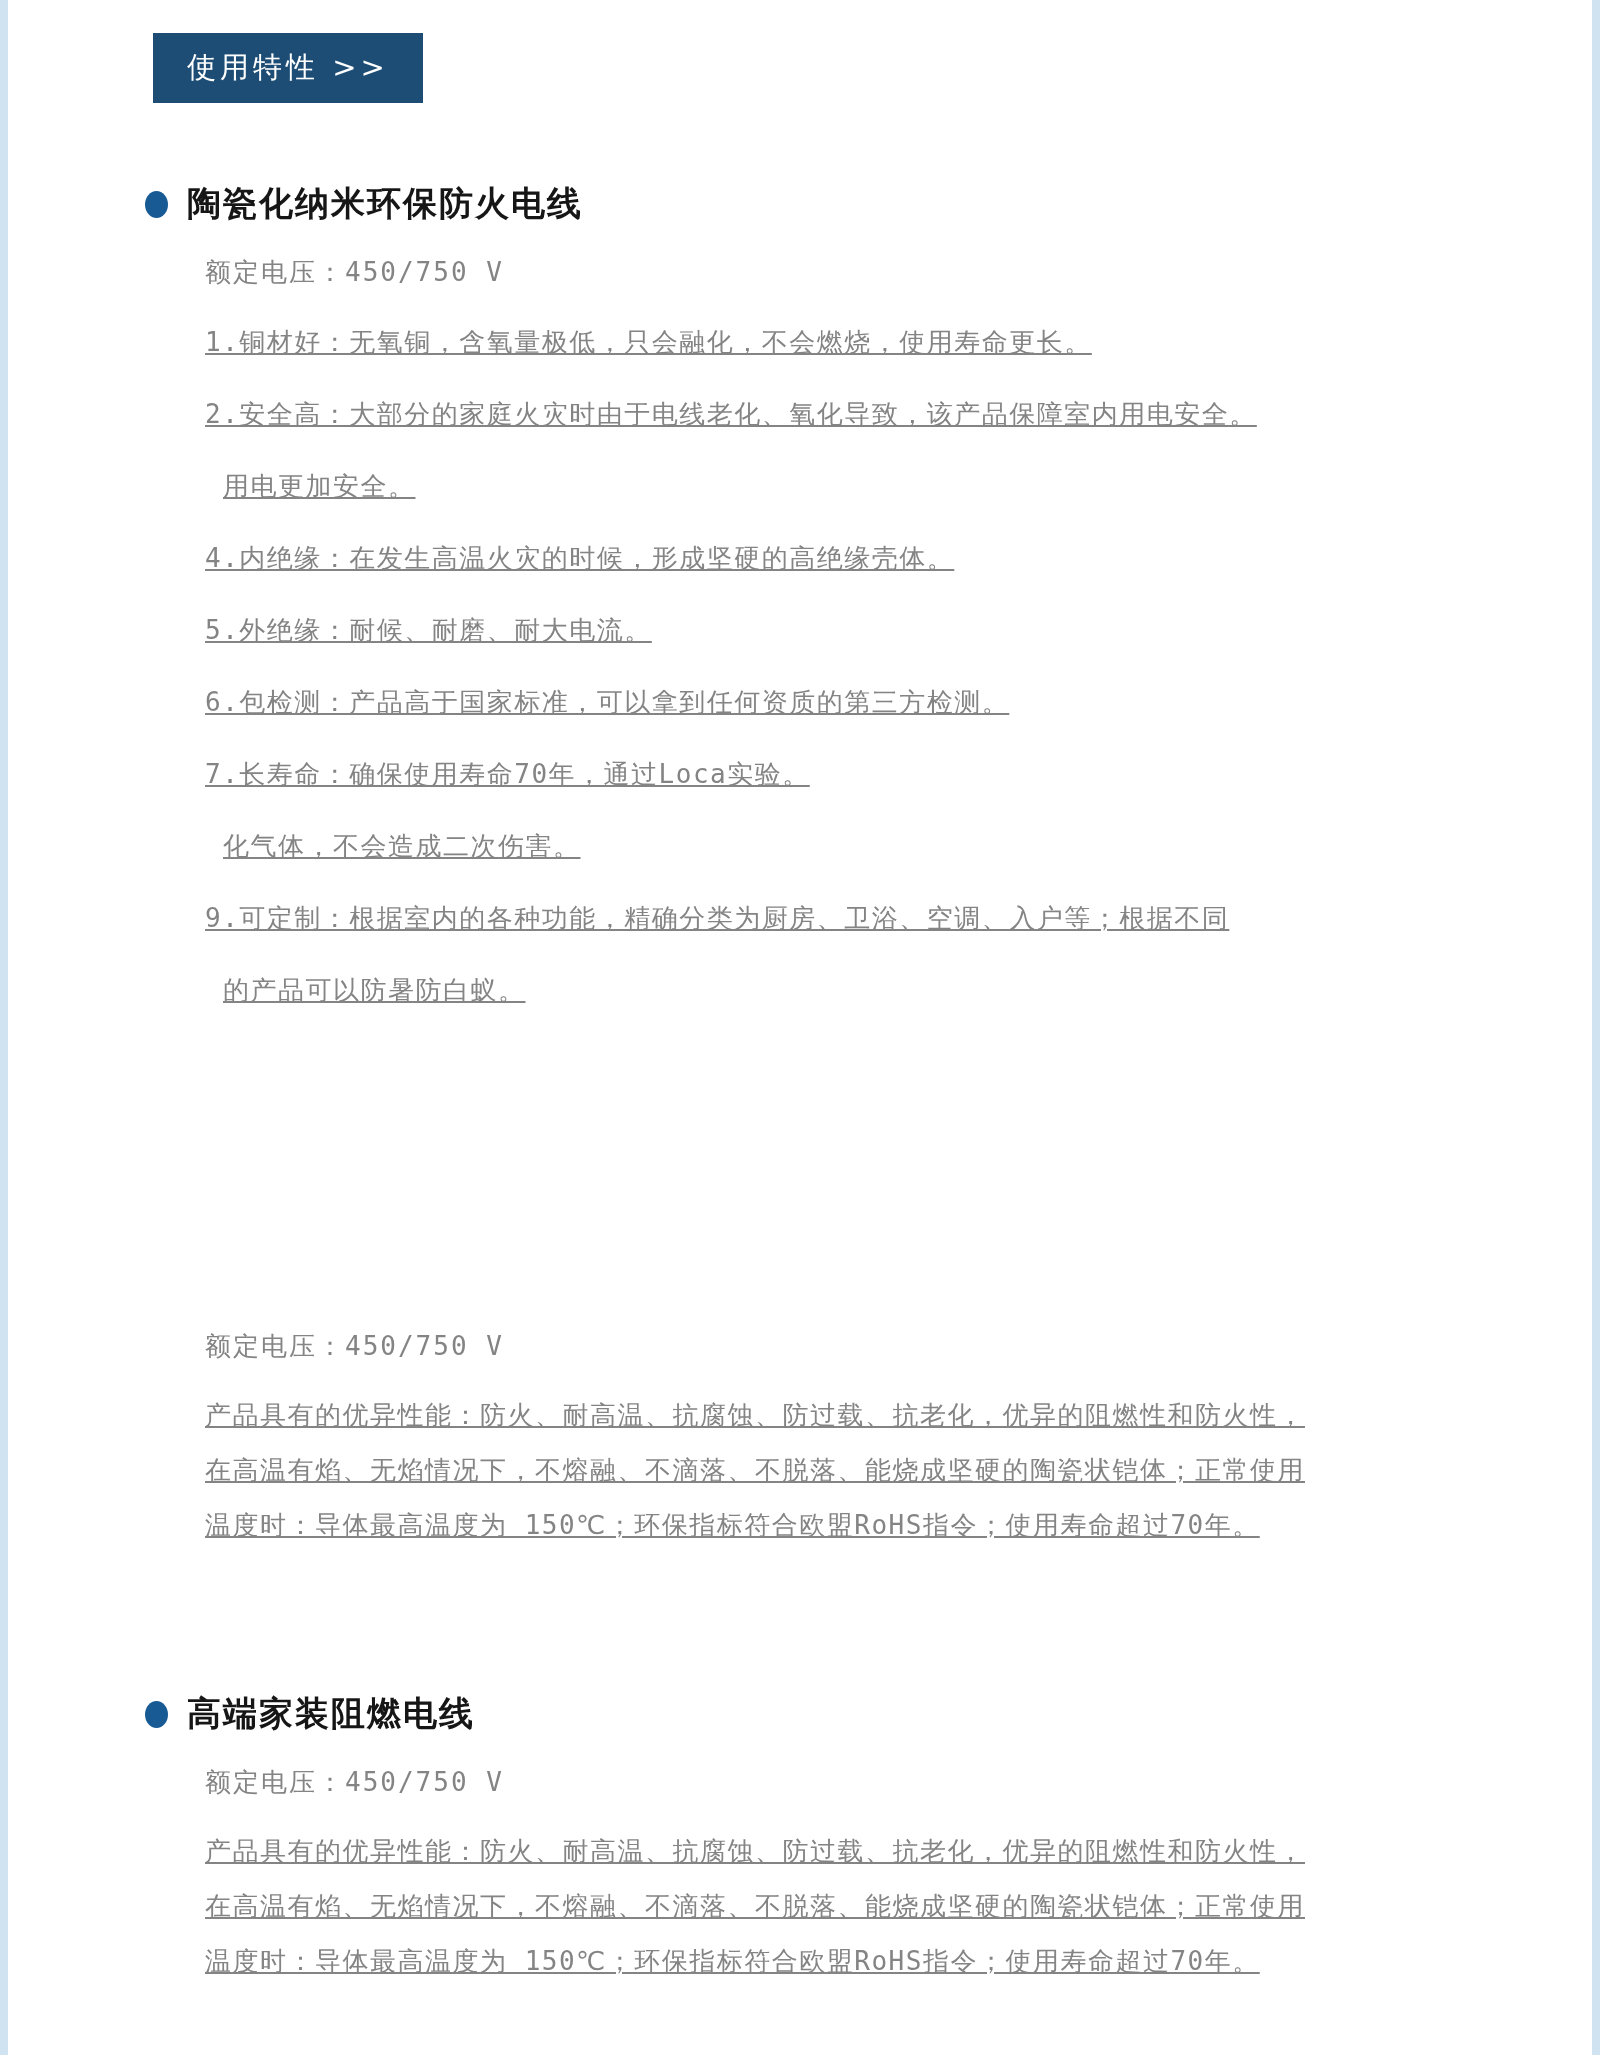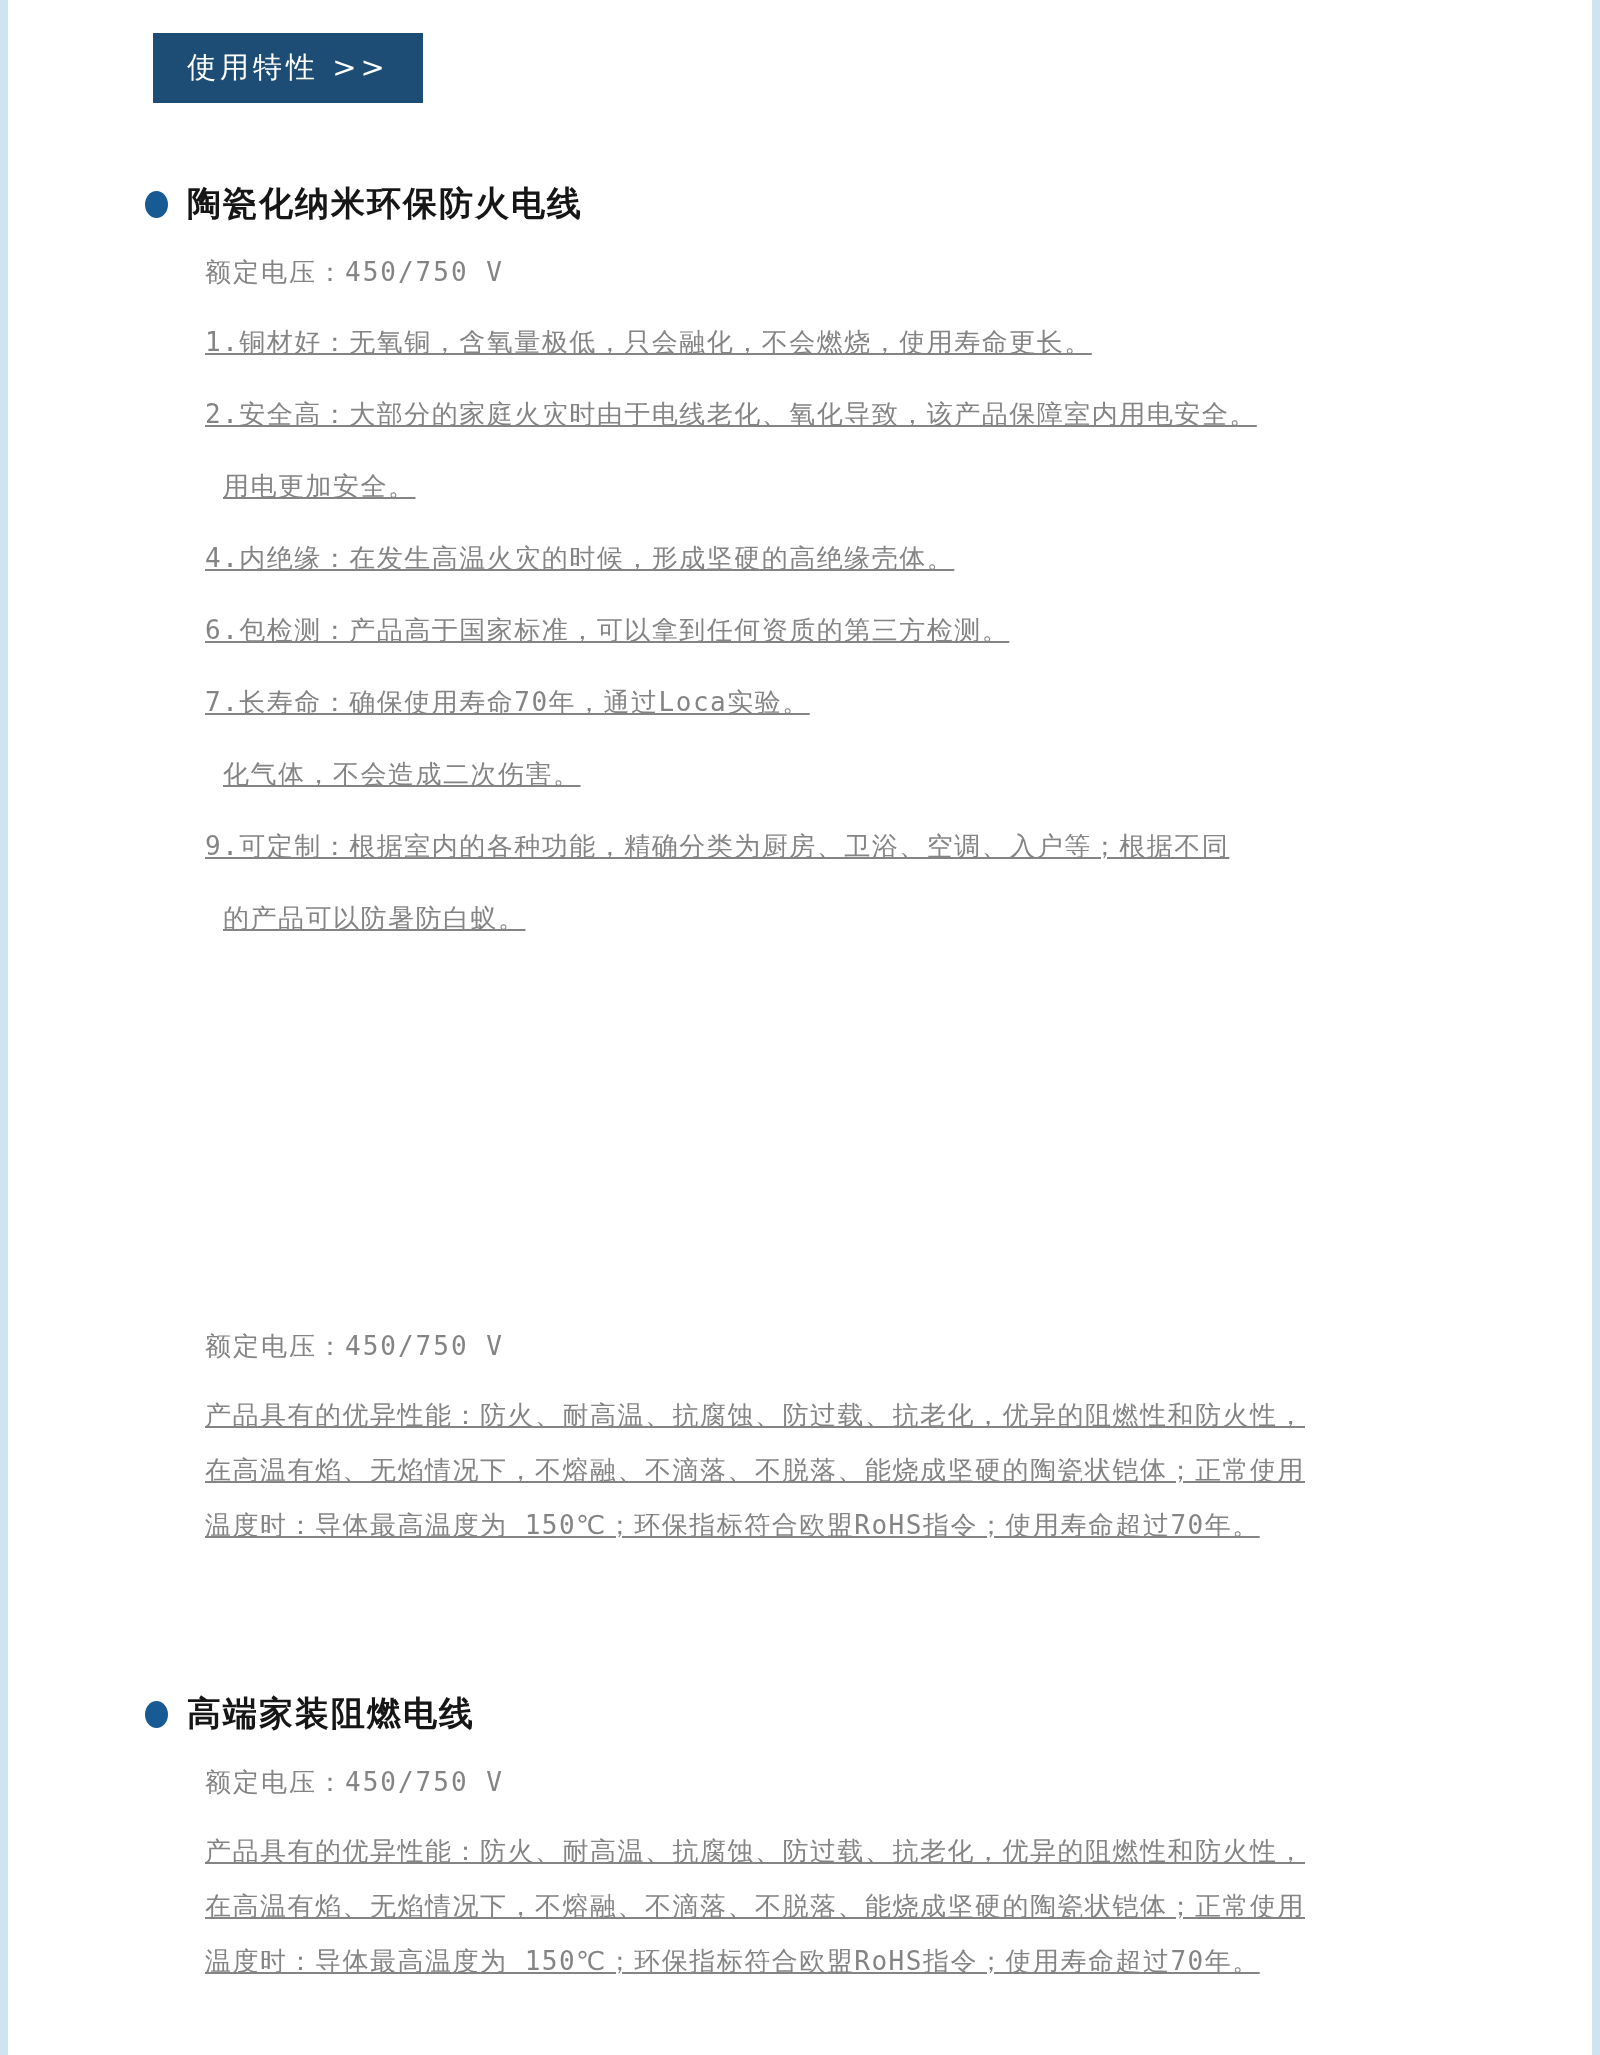--- a/index.html
+++ b/index.html
@@ -92,20 +92,21 @@
     <div class="sec-header">
       <span class="bullet"></span>
       <h2 class="sec-title">陶瓷化纳米环保防火电线</h2>
     </div>
     <div class="voltage">额定电压：450/750 V</div>
     <div class="sec-body list">
         <div class="line">1.铜材好：无氧铜，含氧量极低，只会融化，不会燃烧，使用寿命更长。</div>
         <div class="line">2.安全高：大部分的家庭火灾时由于电线老化、氧化导致，该产品保障室内用电安全。</div>
         <div class="line cont">用电更加安全。</div>
         <div class="line">4.内绝缘：在发生高温火灾的时候，形成坚硬的高绝缘壳体。</div>
+        <div class="line">5.外绝缘：耐候、耐磨、耐大电流。</div>
         <div class="line">6.包检测：产品高于国家标准，可以拿到任何资质的第三方检测。</div>
         <div class="line">7.长寿命：确保使用寿命70年，通过Loca实验。</div>
         <div class="line cont">化气体，不会造成二次伤害。</div>
         <div class="line">9.可定制：根据室内的各种功能，精确分类为厨房、卫浴、空调、入户等；根据不同</div>
         <div class="line cont">的产品可以防暑防白蚁。</div>
       </div>
   </div>
 
   <div class="section s2">
     <div class="voltage">额定电压：450/750 V</div>

